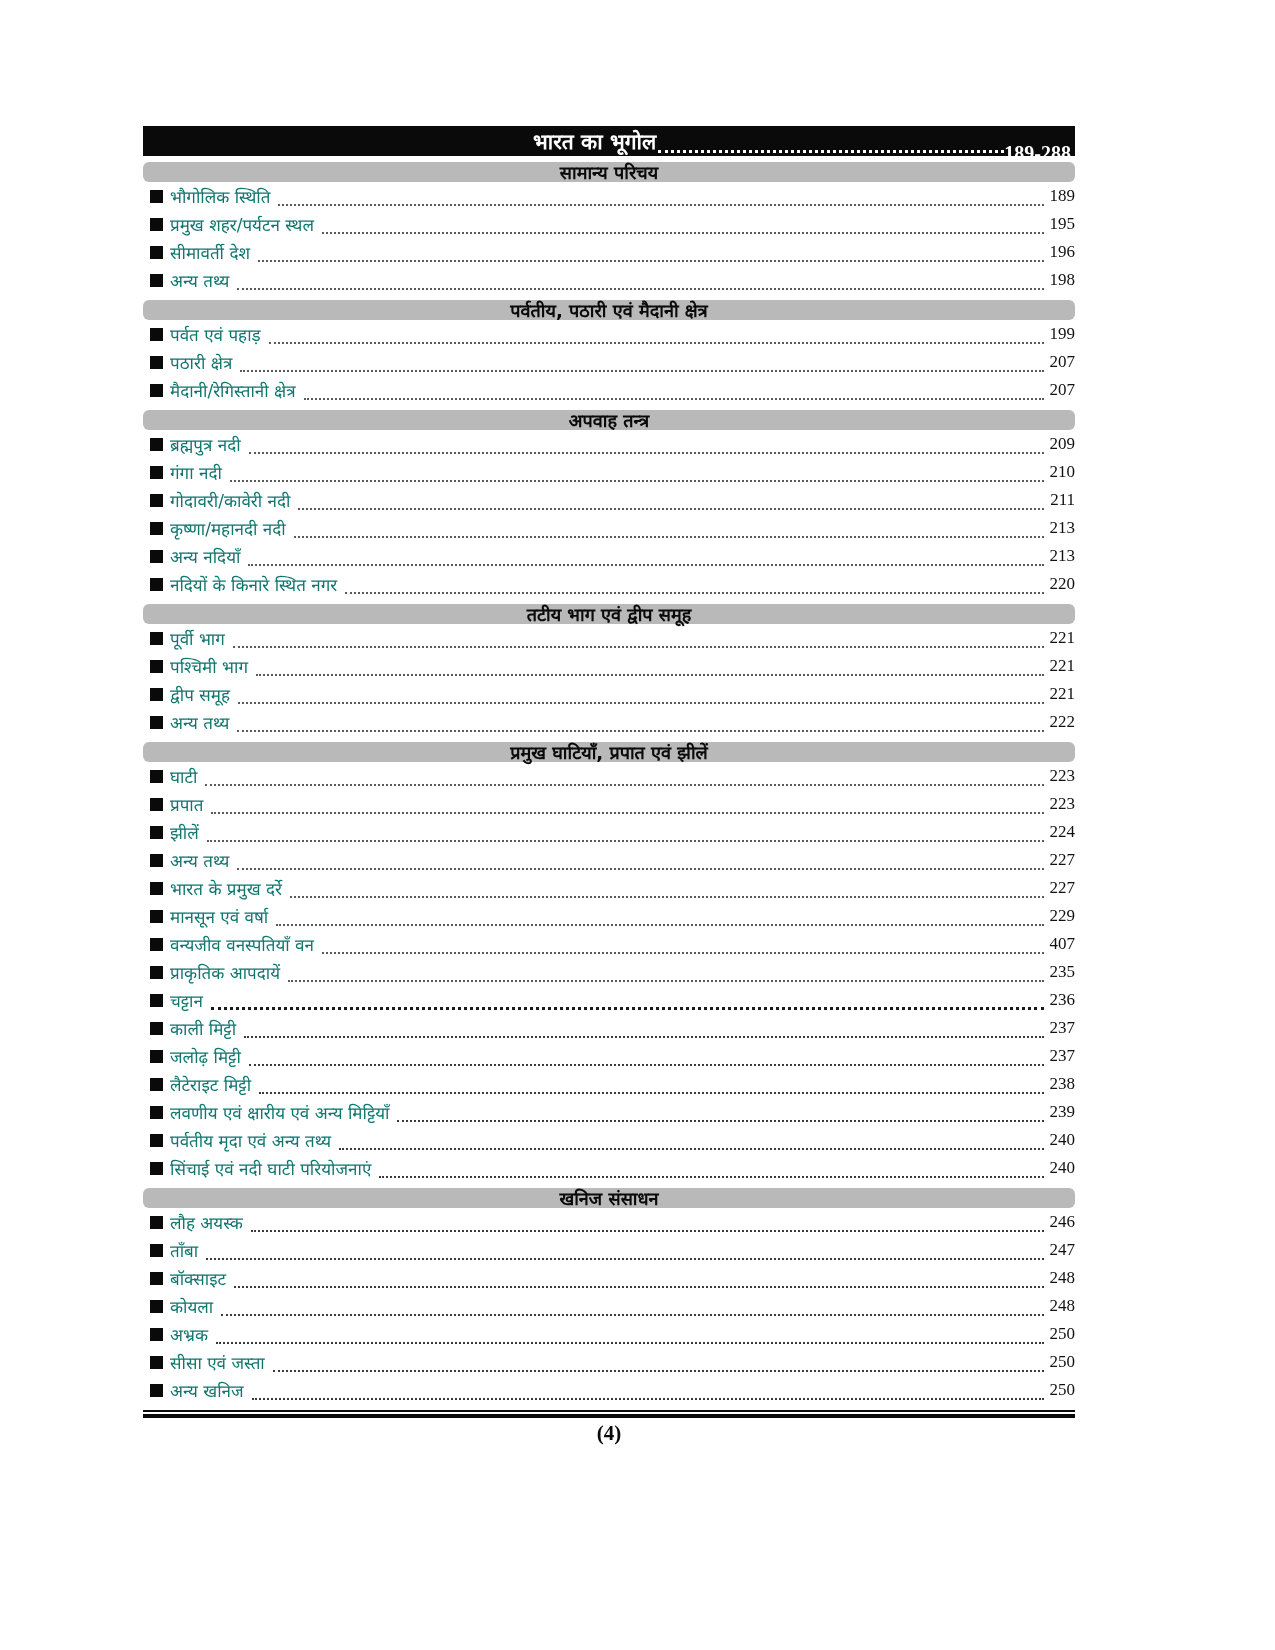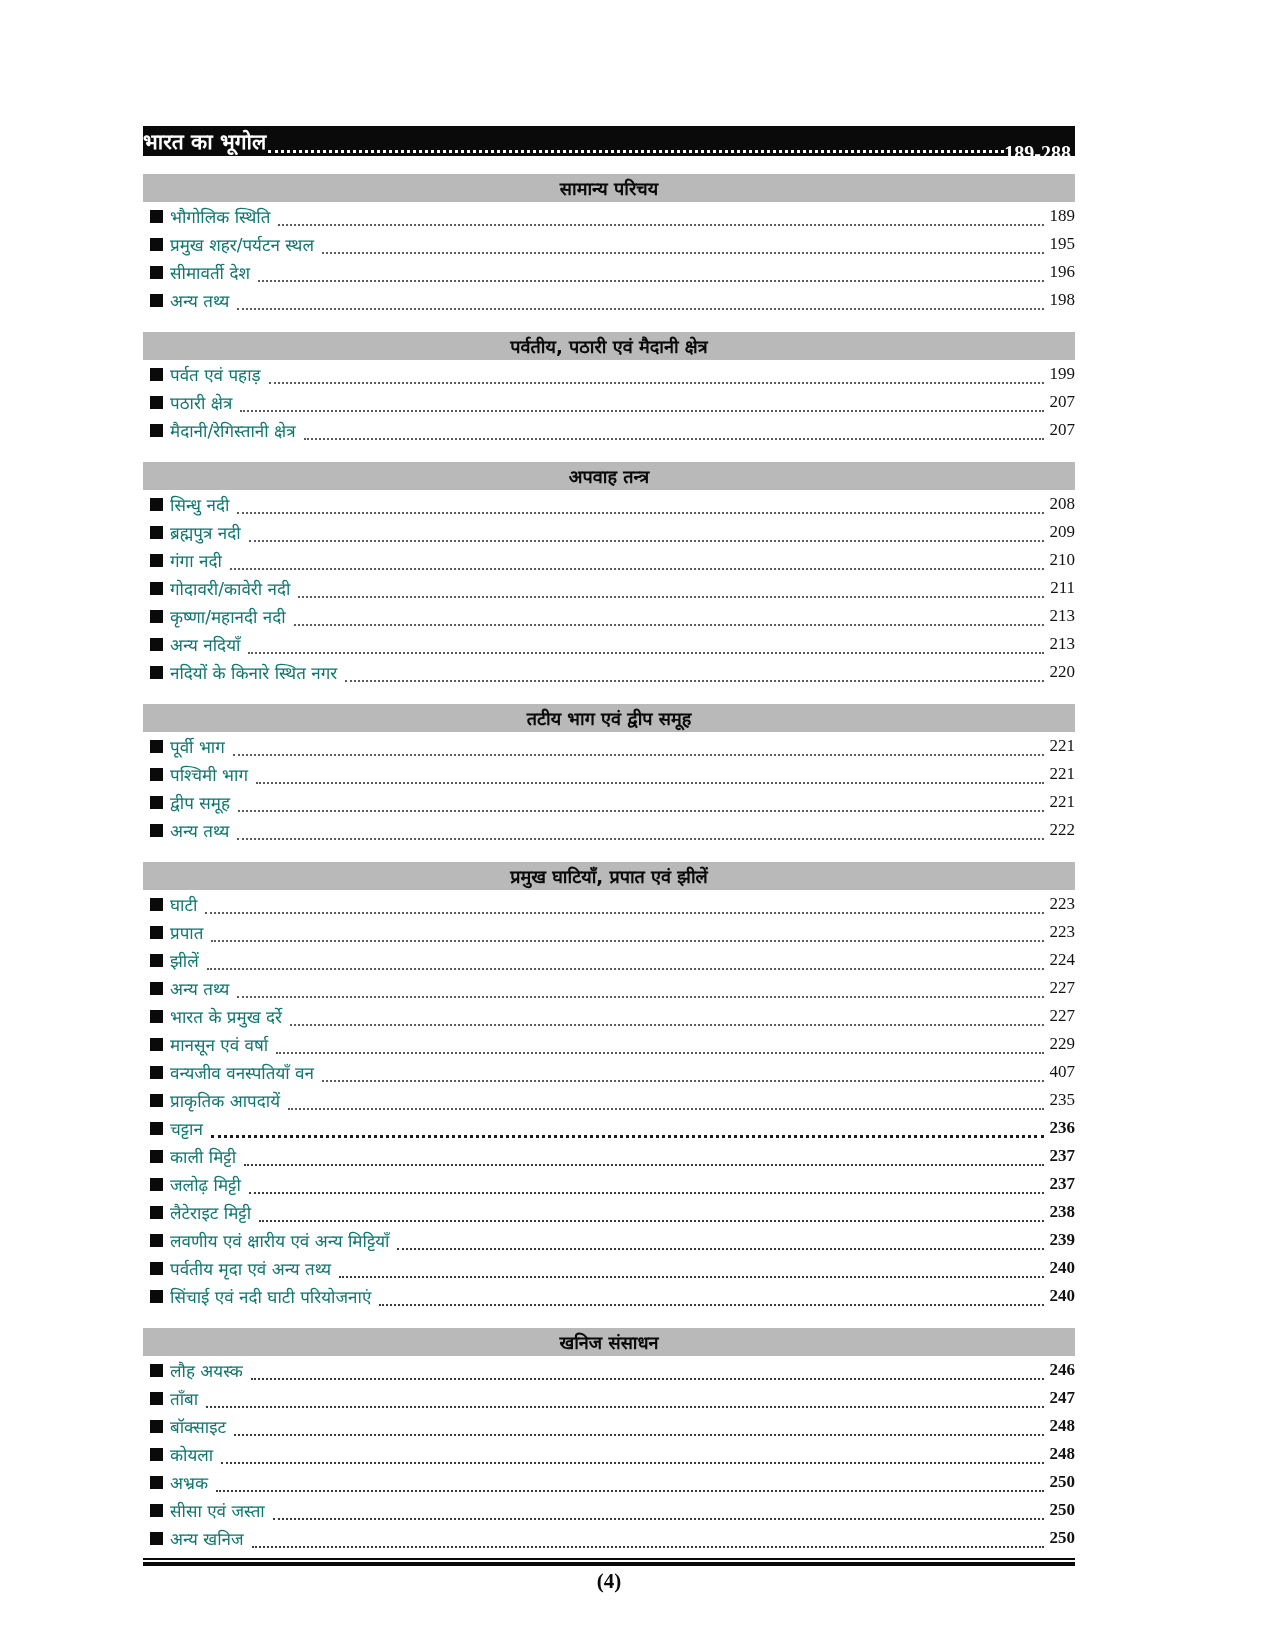--- a/index.html
+++ b/index.html
@@ -17,20 +17,21 @@
     width: 932px;
   }
 
   
   .title-bar {
     background: #0a0a0a;
     color: #ffffff;
     height: 30px;
     display: flex;
     align-items: center;
+    padding-left: 390px;
     padding-right: 4px;
   }
   .title-bar .title-text {
     font-weight: bold;
     font-size: 21px;
     white-space: nowrap;
   }
   .title-bar .leader-white {
     flex: 1;
     border-bottom: 3px dotted #ffffff;
@@ -42,28 +43,29 @@
     font-family: "Liberation Serif", "DejaVu Serif", serif;
     font-weight: bold;
     font-size: 20px;
     white-space: nowrap;
     margin-top: 24px;
   }
 
   
   .section-bar {
     background: #b9b9b9;
-    height: 28px;
-    margin-top: 18px;
+    height: 20px;
+    margin-top: 6px;
     display: flex;
     align-items: center;
     justify-content: center;
     font-weight: bold;
     font-size: 18px;
     color: #0a0a0a;
+    border-radius: 6px;
   }
 
   
   .toc-item {
     display: flex;
     align-items: center;
     height: 28px;
     padding-left: 7px;
   }
   .bullet {
@@ -84,21 +86,21 @@
     margin: 0 6px 4px 8px;
     align-self: flex-end;
     height: 8px;
   }
   .toc-item .page {
     font-family: "Liberation Serif", "DejaVu Serif", serif;
     font-size: 17px;
     color: #111111;
     white-space: nowrap;
   }
-  .section-group.bold-pages .page { font-weight: bold; }
+  .section-group.bold-pages .page { font-weight: normal; }
   .section-group.bold-pages .leader { border-bottom-color: #3a3a3a; }
   .toc-item.heavy-leader .leader { border-bottom: 3px dotted #1a1a1a; height: 9px; }
 
   
   .footer-rule {
     margin-top: 6px;
     border-top: 2px solid #0a0a0a;
     border-bottom: 4px solid #0a0a0a;
     height: 8px;
   }
@@ -168,26 +170,20 @@
           <span class="bullet"></span>
           <span class="label">मैदानी/रेगिस्तानी क्षेत्र</span>
           <span class="leader"></span>
           <span class="page">207</span>
         </div>
       </div>
       <div class="section-group">
         <div class="section-bar">अपवाह तन्त्र</div>
         <div class="toc-item">
           <span class="bullet"></span>
-          <span class="label">सिन्धु नदी</span>
-          <span class="leader"></span>
-          <span class="page">208</span>
-        </div>
-        <div class="toc-item">
-          <span class="bullet"></span>
           <span class="label">ब्रह्मपुत्र नदी</span>
           <span class="leader"></span>
           <span class="page">209</span>
         </div>
         <div class="toc-item">
           <span class="bullet"></span>
           <span class="label">गंगा नदी</span>
           <span class="leader"></span>
           <span class="page">210</span>
         </div>

